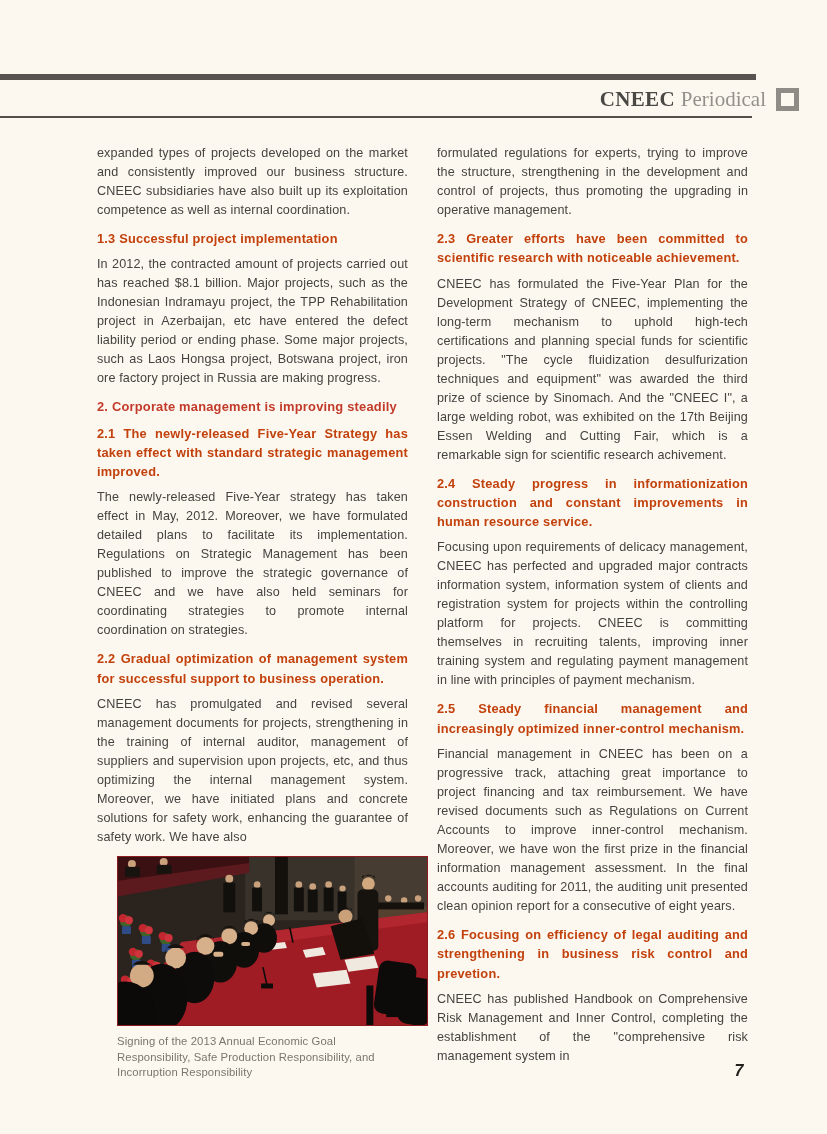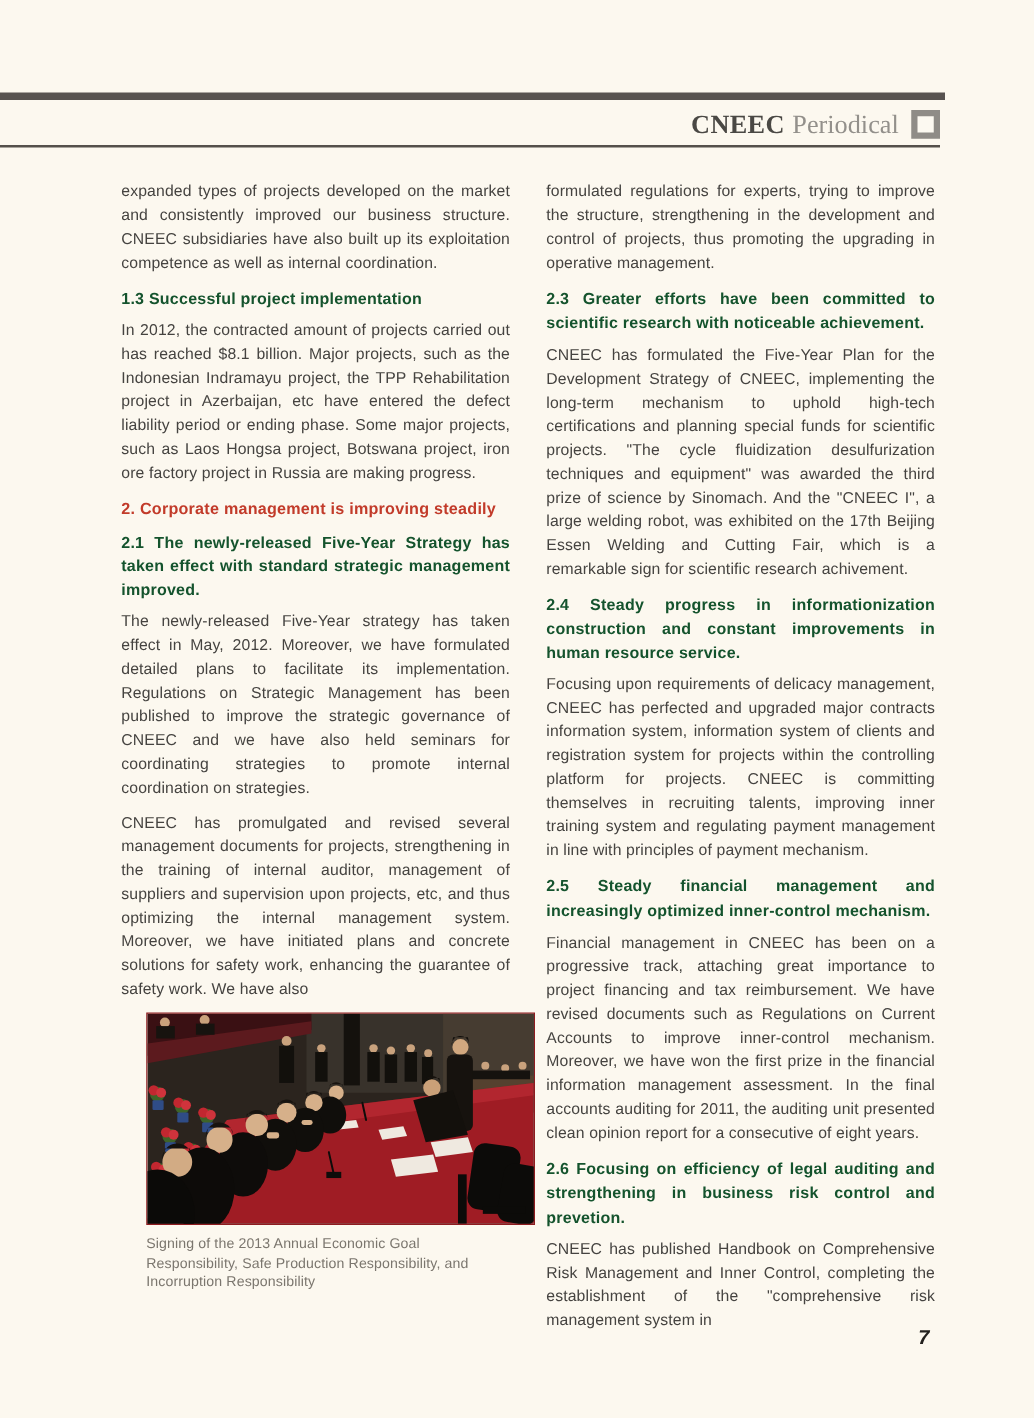--- a/index.html
+++ b/index.html
@@ -5,33 +5,33 @@
   html,body{margin:0;padding:0;}
   body{
     width:827px;height:1134px;position:relative;overflow:hidden;
     background:#fcf8ef;
     font-family:"Liberation Sans",sans-serif;
     color:#45423e;
   }
   
   .top-rule{position:absolute;left:0;top:74px;width:756px;height:6px;background:#585350;}
   .brand-row{position:absolute;left:0;top:82px;width:752px;height:34px;
-    display:flex;align-items:center;justify-content:flex-end;}
+    display:flex;align-items:center;justify-content:flex-end;padding-left:47px;}
   .brand{font-family:"Liberation Serif",serif;font-size:21px;white-space:nowrap;}
   .brand .b1{font-weight:bold;color:#4a4844;letter-spacing:0.3px;}
   .brand .b2{color:#93908b;margin-left:6px;}
   .brand-square{display:inline-block;width:13px;height:13px;border:5px solid #8f8c87;
     background:#fcf9f1;margin-left:10px;}
   .header-rule{position:absolute;left:0;top:116px;width:752px;height:2px;background:#55504b;}
   
   .columns{position:absolute;left:97px;top:144px;width:651px;display:flex;gap:29px;}
   .col{width:311px;font-size:12.6px;line-height:19px;text-align:justify;
     letter-spacing:0.12px;color:#454340;}
   .col p{margin:0 0 9px;}
-  .col h4{font-size:12.8px;line-height:19.3px;font-weight:bold;color:#14532d;
+  .col h4{font-size:12.8px;line-height:19.3px;font-weight:bold;color:#c2410c;
     margin:0 0 7px;text-align:justify;letter-spacing:0.2px;}
   .col h3{font-size:12.9px;line-height:19.3px;font-weight:bold;color:#c23b2a;
     margin:0 0 7px;text-align:left;letter-spacing:0.2px;}
   figure{margin:1px 0 0;padding-left:20px;}
   .photo{width:311px;height:170px;display:block;border:1px solid #8e1b1f;box-sizing:border-box;}
   figcaption{font-size:11.3px;line-height:15.5px;color:#7b766e;margin-top:8px;
     text-align:left;letter-spacing:0.1px;}
   .page-number{position:absolute;top:1062px;left:724px;width:30px;text-align:center;
     font-weight:bold;font-style:italic;font-size:16px;color:#23211e;}
 </style>
@@ -49,20 +49,21 @@
 
 <main class="columns">
 
   <section class="col">
     <p>expanded types of projects developed on the market and consistently improved our business structure. CNEEC subsidiaries have also built up its exploitation competence as well as internal coordination.</p>
     <h4>1.3 Successful project implementation</h4>
     <p>In 2012, the contracted amount of projects carried out has reached $8.1 billion. Major projects, such as the Indonesian Indramayu project, the TPP Rehabilitation project in Azerbaijan, etc have entered the defect liability period or ending phase. Some major projects, such as Laos Hongsa project, Botswana project, iron ore factory project in Russia are making progress.</p>
     <h3>2. Corporate management is improving steadily</h3>
     <h4>2.1 The newly-released Five-Year Strategy has taken effect with standard strategic management improved.</h4>
     <p>The newly-released Five-Year strategy has taken effect in May, 2012. Moreover, we have formulated detailed plans to facilitate its implementation. Regulations on Strategic Management has been published to improve the strategic governance of CNEEC and we have also held seminars for coordinating strategies to promote internal coordination on strategies.</p>
+    <h4>2.2 Gradual optimization of management system for successful support to business operation.</h4>
     <p>CNEEC has promulgated and revised several management documents for projects, strengthening in the training of internal auditor, management of suppliers and supervision upon projects, etc, and thus optimizing the internal management system. Moreover, we have initiated plans and concrete solutions for safety work, enhancing the guarantee of safety work. We have also</p>
 
     <figure>
       <svg class="photo" viewBox="0 0 311 170" preserveAspectRatio="none" role="img" aria-label="Signing ceremony in a conference hall: staff in dark suits seated along a long red table signing documents, others standing nearby">
 
         <rect width="311" height="170" fill="#2b241e"></rect>
         <rect x="128" y="0" width="183" height="64" fill="#38322b"></rect>
         <rect x="238" y="0" width="73" height="80" fill="#463c31"></rect>
 
         <polygon points="0,0 132,0 132,13 0,34" fill="#3a1013"></polygon>

